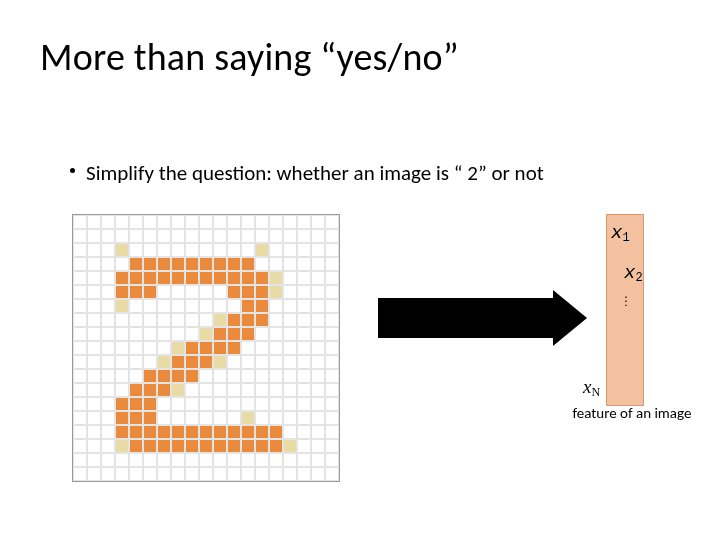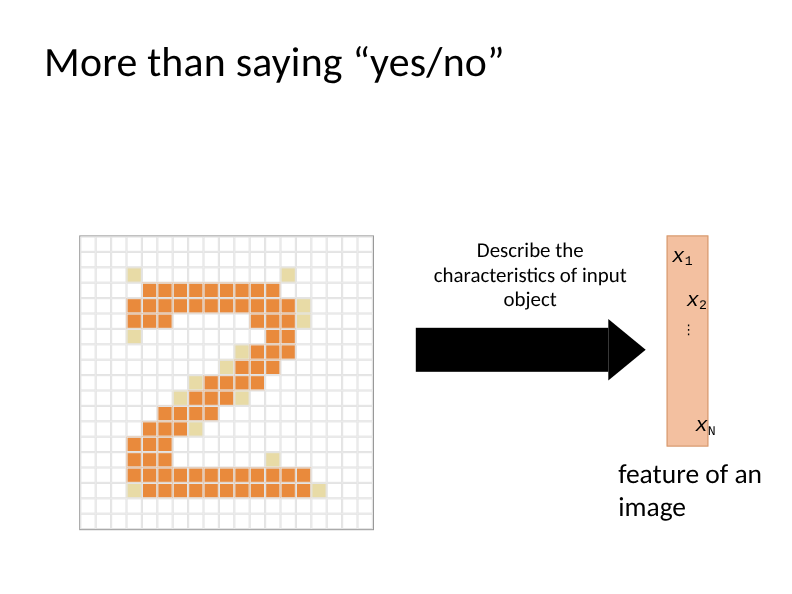--- a/index.html
+++ b/index.html
@@ -17,31 +17,35 @@
   .desc1{position:absolute;left:392px;top:218px;width:180px;font-size:19px;text-align:center;line-height:1.15}
   .arrow{position:absolute;left:378px;top:298px;width:210px;height:40px}
   .arrow .shaft{position:absolute;left:0;top:0;width:175px;height:40px;background:#000}
   .arrow .head{position:absolute;left:175px;top:-8px;width:0;height:0;border-top:28px solid transparent;border-bottom:28px solid transparent;border-left:34px solid #000}
   .desc2{position:absolute;left:372px;top:352px;width:210px;font-size:19px;line-height:1.2}
   .feat-box{position:absolute;left:606px;top:214px;width:36px;height:190px;background:#f3c0a0;border:1px solid #d69a70}
   .feat-x1{position:absolute;left:611px;top:222px;font-family:Liberation Mono, monospace;font-style:italic;font-size:19px}
   .feat-x1 sub,.feat-x2 sub,.feat-xn sub{font-size:12px;font-style:normal;vertical-align:-3px}
   .feat-x2{position:absolute;left:624px;top:262px;font-family:Liberation Mono, monospace;font-style:italic;font-size:19px}
   .feat-dots{position:absolute;left:620px;top:300px;width:10px;text-align:center;line-height:3px;letter-spacing:0;font-size:12px}
-  .feat-xn{position:absolute;left:632px;top:376px;font-family:Liberation Mono, monospace;font-style:italic;font-size:19px}
-  .feat-label{position:absolute;left:562px;top:416px;width:140px;font-size:25px;line-height:1.2}
+  .feat-xn{position:absolute;left:583px;top:376px;font-family:Liberation Serif, serif;font-style:italic;font-size:19px}
+  .feat-label{position:absolute;left:562px;top:404px;width:140px;font-size:15px;text-align:center;line-height:1.2}
 </style>
 </head>
 <body>
 
 <div class="slide">
 
   <div class="title">More than saying “yes/no”</div>
 
 
+  <div class="bullet-l2">
+    <span class="dot"></span>
+    <span>Simplify the question: whether an image is “ 2” or not</span>
+  </div>
 
   <div class="grid-wrap">
     <div class="grid" id="grid">
         <div class="cell"></div>
         <div class="cell"></div>
         <div class="cell"></div>
         <div class="cell"></div>
         <div class="cell"></div>
         <div class="cell"></div>
         <div class="cell"></div>
@@ -395,21 +399,20 @@
         <div class="cell"></div>
         <div class="cell"></div>
         <div class="cell"></div>
         <div class="cell"></div>
         <div class="cell"></div>
         <div class="cell"></div>
         <div class="cell"></div>
       </div>
   </div>
 
-  <div class="desc1">Describe the characteristics of input object</div>
 
   <div class="arrow">
     <div class="shaft"></div>
       <div class="head"></div>
   </div>
 
 
   <div class="feat-box"></div>
   <div class="feat-x1">
     <span>x</span><sub>1</sub>

